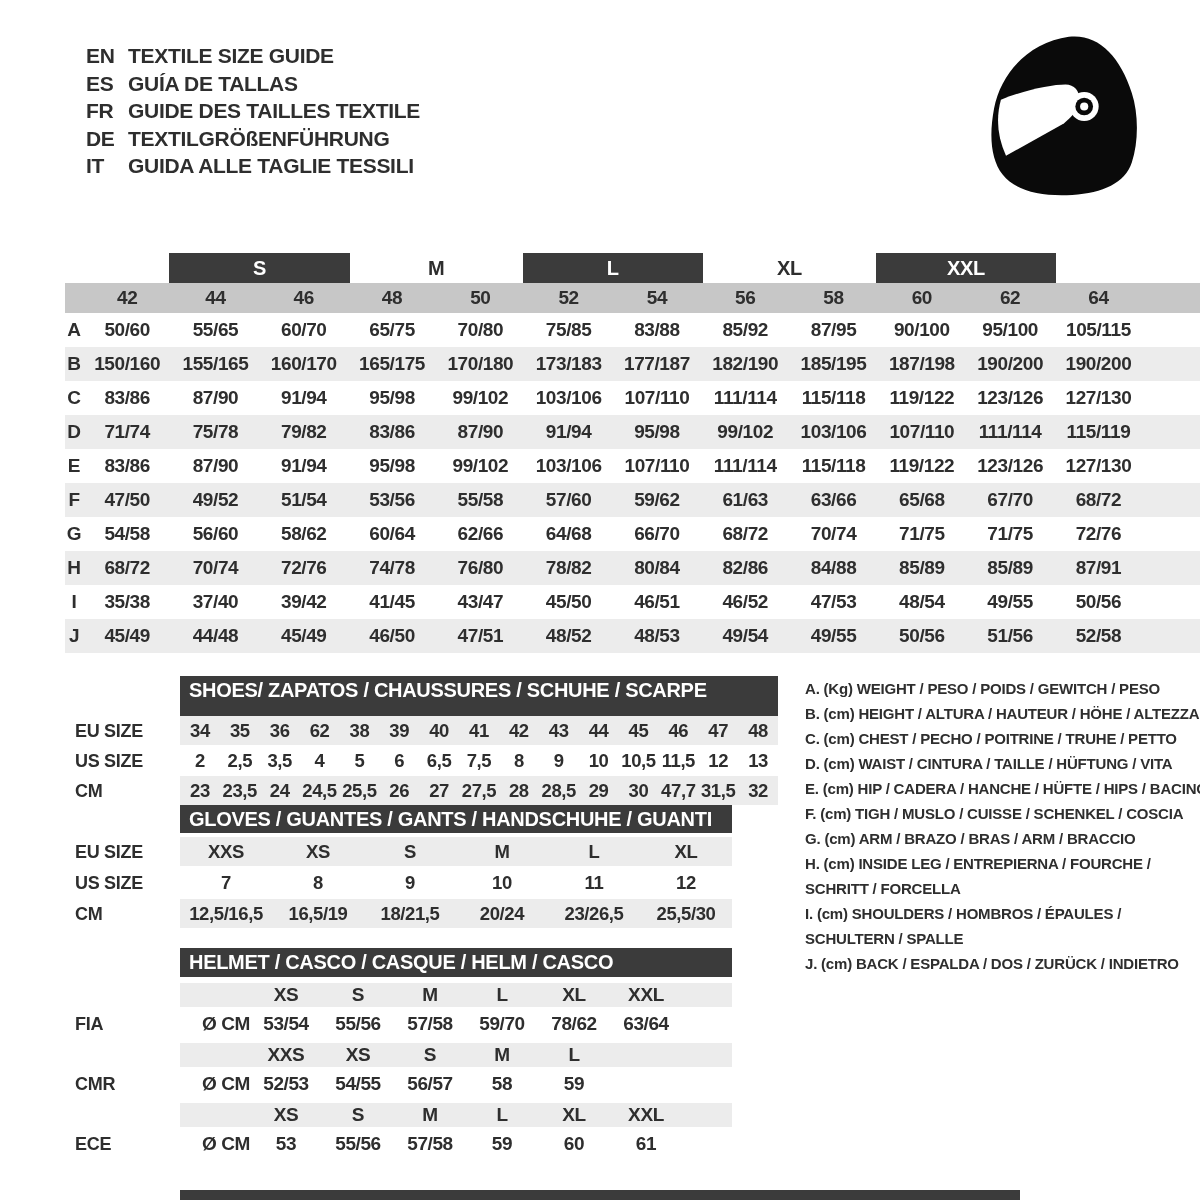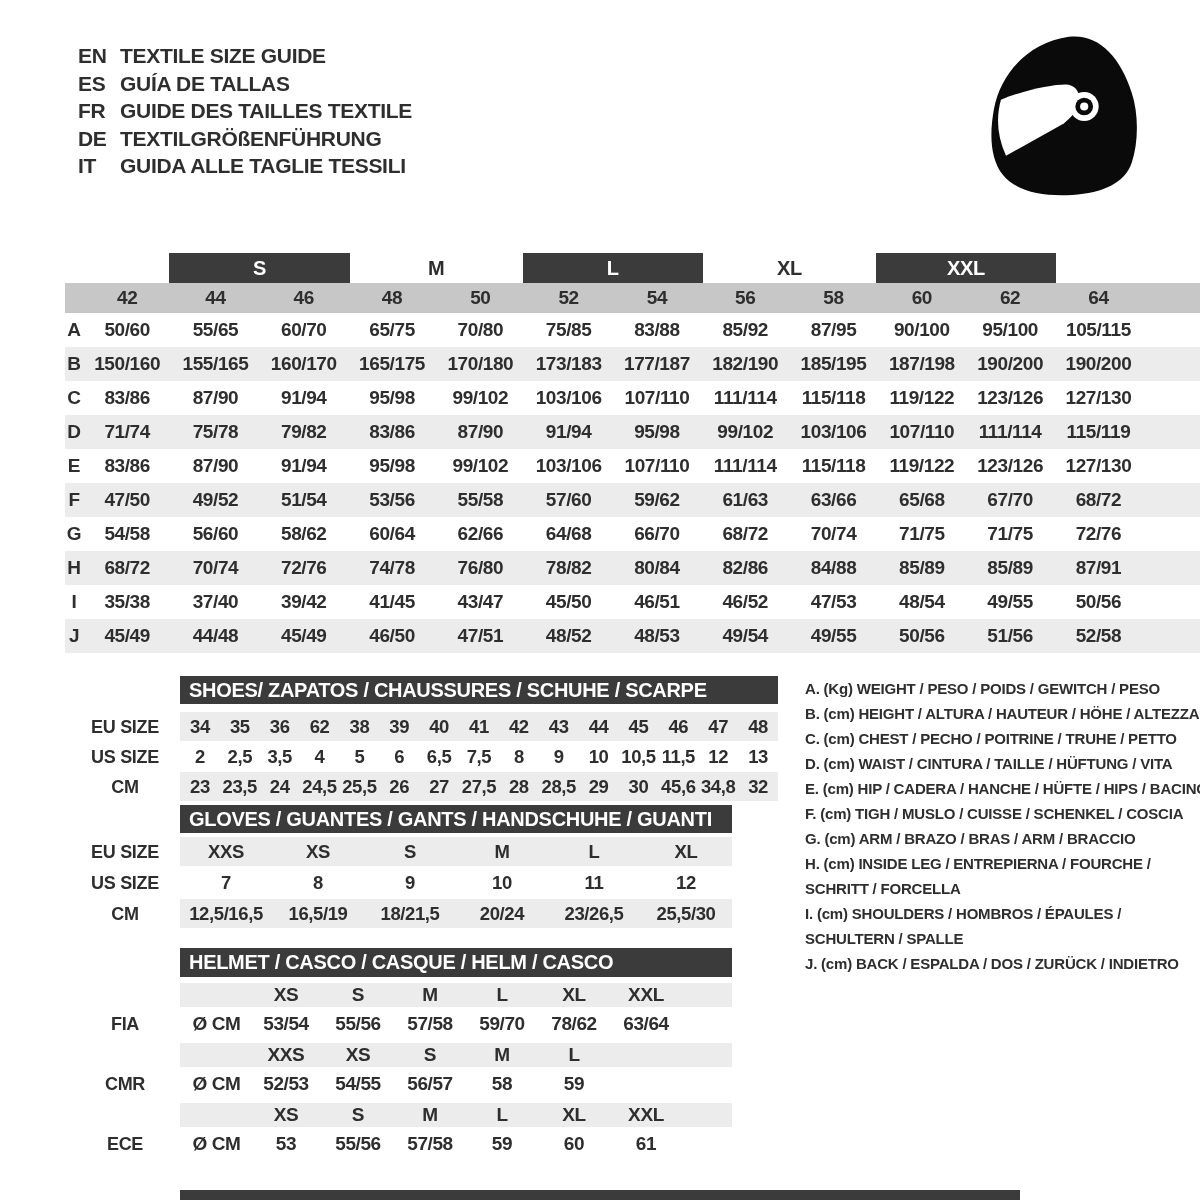--- a/index.html
+++ b/index.html
@@ -8,21 +8,21 @@
   *{margin:0;padding:0;box-sizing:border-box}
   html,body{background:#fff}
   body{
     width:1200px;height:1200px;position:relative;overflow:hidden;
     font-family:"Liberation Sans","DejaVu Sans",sans-serif;
     font-weight:bold;font-stretch:condensed;color:var(--text);
   }
   .abs{position:absolute}
 
   
-  .lang-block{left:78px;top:42px}
+  .lang-block{left:86px;top:42px}
   .lang-row{display:flex;font-size:21px;line-height:27.5px;letter-spacing:-0.3px}
   .lang-code{width:42px}
 
   
   .helmet-icon{left:978px;top:30px}
 
   
   .main-table{left:65px;top:253px;width:1135px}
   .size-header{position:relative;height:30px}
   .size-box{position:absolute;top:0;height:30px;background:var(--dark);color:#fff;
@@ -35,38 +35,38 @@
   .trow{height:34px}
   .trow.stripe{background:var(--stripe)}
 
   
   .sec{position:absolute}
   .sec-title{background:var(--dark);color:#fff;font-size:20px;padding-left:9px;
     letter-spacing:-0.3px;white-space:nowrap}
   .srow{position:relative;display:grid;align-items:center;text-align:center;
     font-size:18.5px;letter-spacing:-0.4px}
   .srow.gray{background:var(--stripe)}
-  .side-label{position:absolute;left:-105px;width:100px;text-align:center;
+  .side-label{position:absolute;left:-105px;width:100px;text-align:left;
     font-size:18px;letter-spacing:-0.3px;top:50%;transform:translateY(-50%)}
 
   .shoes-sec{left:180px;top:676px;width:598px}
-  .shoes-sec .sec-title{height:28px;line-height:28px;margin-bottom:8px}
+  .shoes-sec .sec-title{height:40px;line-height:28px;margin-bottom:0}
   .shoes-sec .srow{grid-template-columns:repeat(15,1fr);height:29px;margin-bottom:1px}
 
   .gloves-sec{left:180px;top:805px;width:552px}
   .gloves-sec .sec-title{height:28px;line-height:28px;margin-bottom:4px}
   .gloves-sec .srow{grid-template-columns:repeat(6,92px);height:29px;margin-bottom:2px}
 
   .helmet-sec{left:180px;top:948px;width:552px}
   .helmet-sec .sec-title{height:29px;line-height:29px;margin-bottom:6px}
   .hrow{position:relative;display:grid;grid-template-columns:70px repeat(6,72px);
     align-items:center;text-align:center;font-size:19px;letter-spacing:-0.4px}
   .hrow.sizes{height:24px;background:var(--stripe);margin-bottom:3px}
   .hrow.values{height:28px;margin-bottom:5px}
-  .unit{text-align:center;padding-left:3px}
+  .unit{text-align:right;padding-left:3px}
 
   
   .legend{left:805px;top:676px;width:395px;font-size:15px;line-height:25px;
     letter-spacing:-0.2px;white-space:nowrap}
 
   
   .bottom-bar{left:180px;top:1190px;width:840px;height:10px;background:var(--dark)}
 </style>
 </head>
 <body>
@@ -327,22 +327,22 @@
         <div>24</div>
         <div>24,5</div>
         <div>25,5</div>
         <div>26</div>
         <div>27</div>
         <div>27,5</div>
         <div>28</div>
         <div>28,5</div>
         <div>29</div>
         <div>30</div>
-        <div>45,6</div>
-        <div>34,8</div>
+        <div>47,7</div>
+        <div>31,5</div>
         <div>32</div>
       </div>
     </div>
 </div>
 
 <div class="sec gloves-sec">
   <div class="sec-title">GLOVES / GUANTES / GANTS / HANDSCHUHE / GUANTI</div>
   <div>
       <div class="srow gray">
         <div class="side-label">EU SIZE</div>

